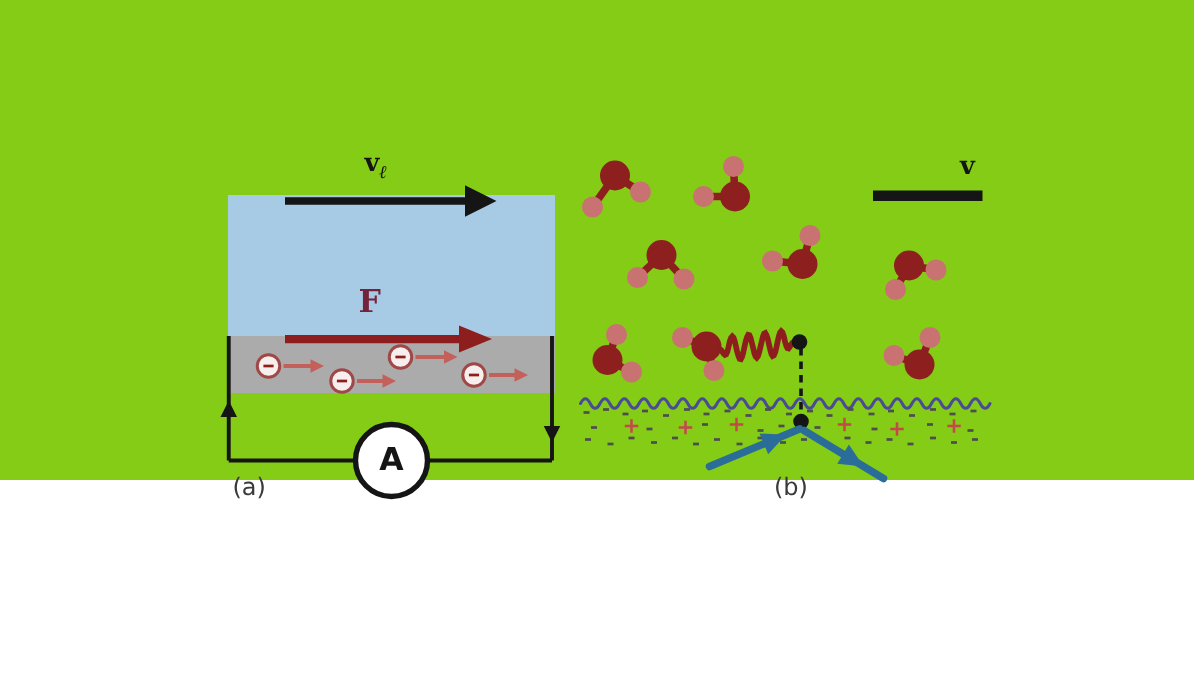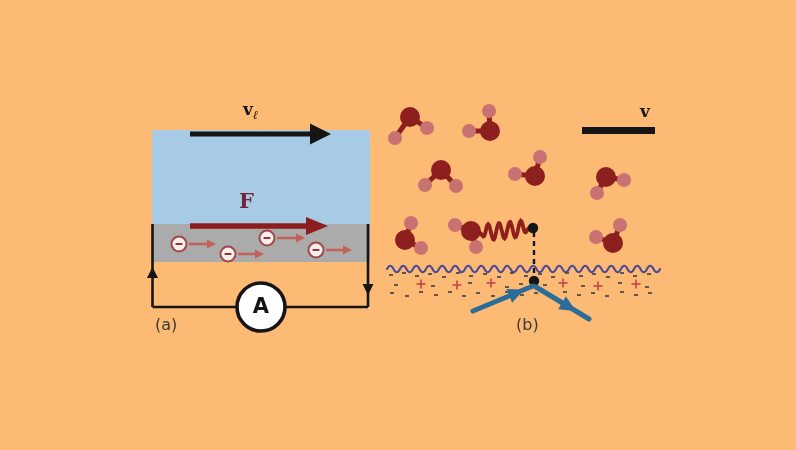--- a/index.html
+++ b/index.html
@@ -1,17 +1,17 @@
 <!DOCTYPE html>
 <html><head>
 <meta charset="utf-8">
 <style>
   html,body{margin:0;padding:0;background:#ffffff;}
   body{width:796px;height:450px;overflow:hidden;font-family:"DejaVu Sans","Liberation Sans",sans-serif;}
-  .stage{position:relative;width:796px;height:450px;background:#fdba74;}
+  .stage{position:relative;width:796px;height:320px;background:#84cc16;}
   svg{position:absolute;left:0;top:0;}
   .lbl{position:absolute;white-space:nowrap;line-height:1;}
   .serif-label{font-family:"DejaVu Serif","Liberation Serif",serif;font-weight:bold;}
   .vel-a{font-size:17px;color:#151515;}
   .vel-a sub{font-size:12px;font-style:italic;}
   .force{font-size:21px;color:#73243a;}
   .vel-b{font-size:17px;color:#151515;}
   .caption{font-size:16px;color:#3a3a3a;}
   .ammeter-lbl{font-size:21px;font-weight:bold;color:#151515;transform:translate(-50%,-52%);}
 </style>

